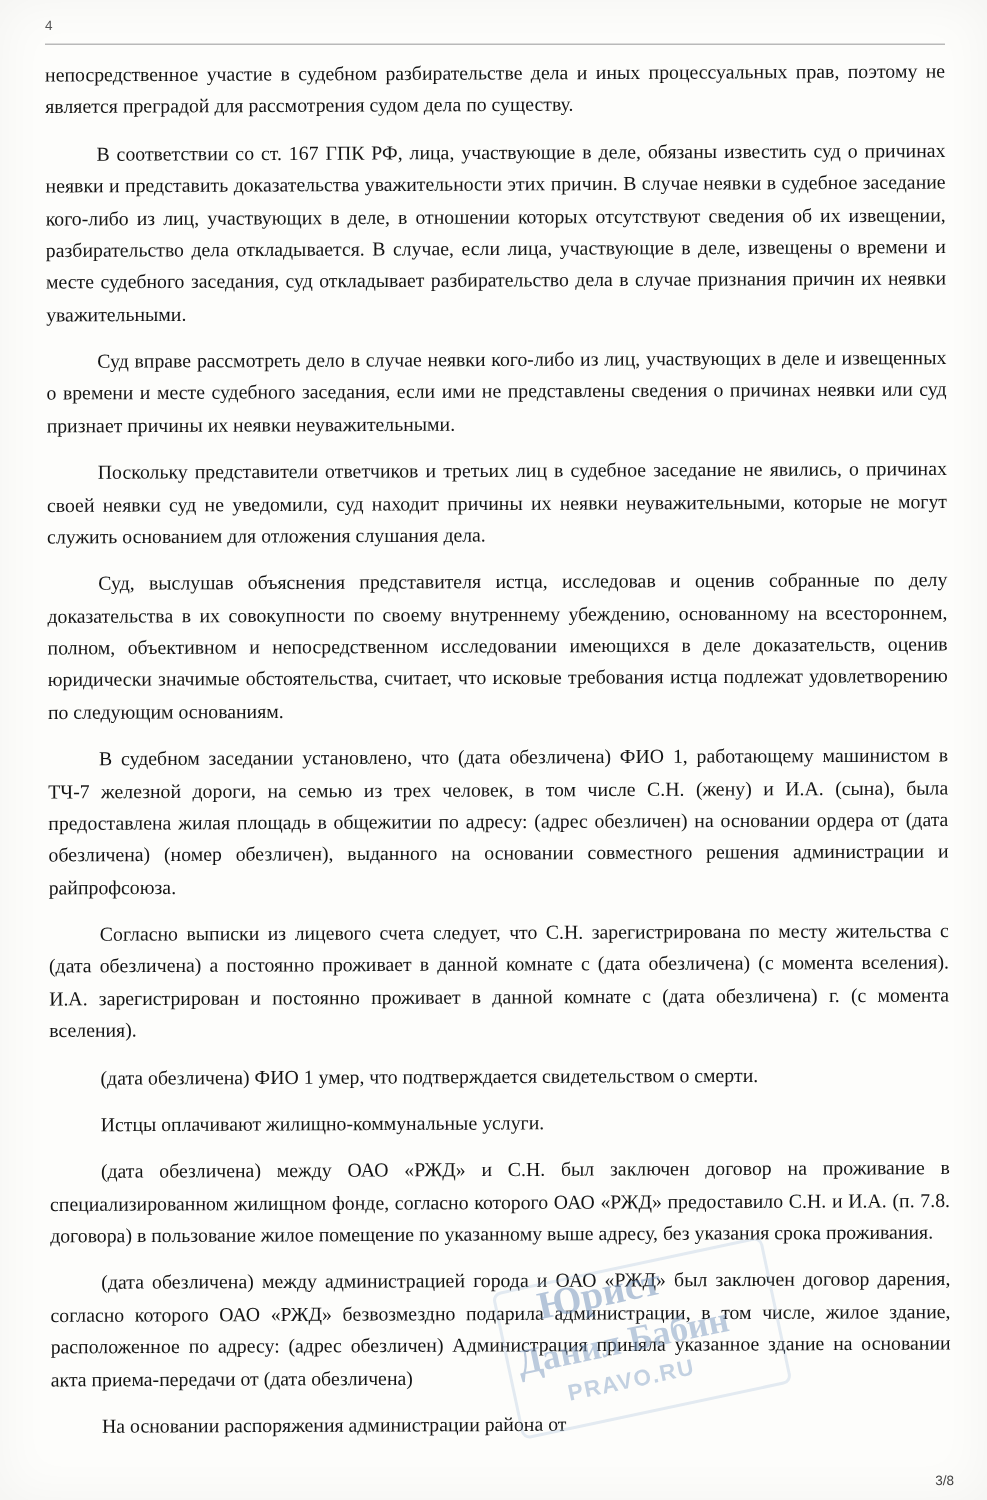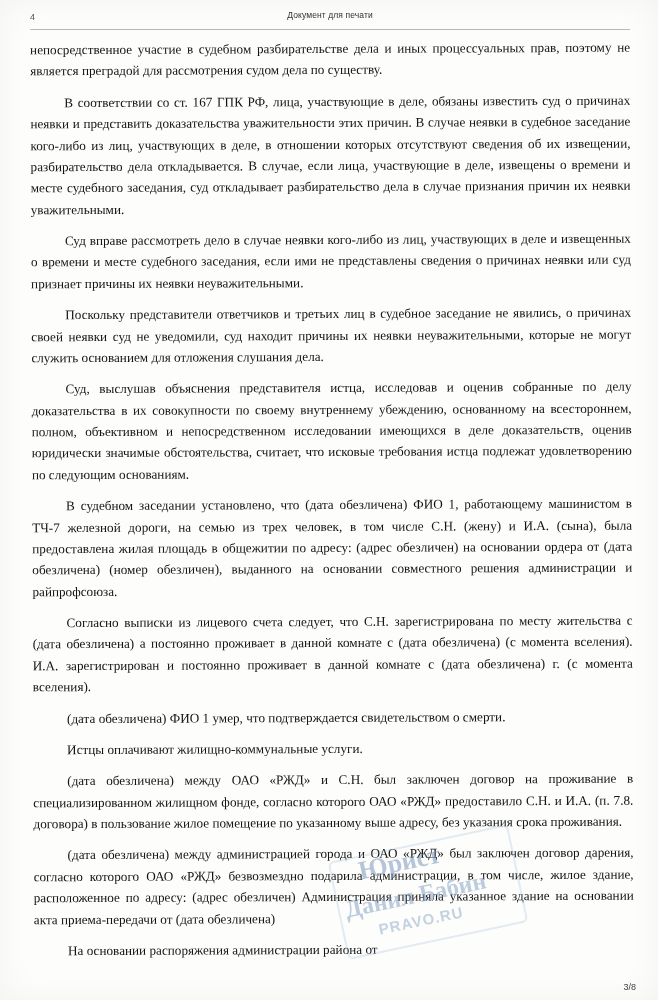--- a/index.html
+++ b/index.html
@@ -146,21 +146,20 @@
     box-shadow: inset 0 0 34px rgba(0,0,0,0.045);
   }
 </style>
 </head>
 <body>
 
 <div class="page">
 
   <div class="page-header">
     <div class="hdr-num">4</div>
-    <div class="hdr-title">Документ для печати</div>
   </div>
   <div class="rule"></div>
 
   <div class="doc-body scan">
     <p class="no-indent">непосредственное участие в судебном разбирательстве дела и иных процессуальных прав, поэтому не является преградой для рассмотрения судом дела по существу.</p>
     <p>В соответствии со ст. 167 ГПК РФ, лица, участвующие в деле, обязаны известить суд о причинах неявки и представить доказательства уважительности этих причин. В случае неявки в судебное заседание кого-либо из лиц, участвующих в деле, в отношении которых отсутствуют сведения об их извещении, разбирательство дела откладывается. В случае, если лица, участвующие в деле, извещены о времени и месте судебного заседания, суд откладывает разбирательство дела в случае признания причин их неявки уважительными.</p>
     <p>Суд вправе рассмотреть дело в случае неявки кого-либо из лиц, участвующих в деле и извещенных о времени и месте судебного заседания, если ими не представлены сведения о причинах неявки или суд признает причины их неявки неуважительными.</p>
     <p>Поскольку представители ответчиков и третьих лиц в судебное заседание не явились, о причинах своей неявки суд не уведомили, суд находит причины их неявки неуважительными, которые не могут служить основанием для отложения слушания дела.</p>
     <p>Суд, выслушав объяснения представителя истца, исследовав и оценив собранные по делу доказательства в их совокупности по своему внутреннему убеждению, основанному на всестороннем, полном, объективном и непосредственном исследовании имеющихся в деле доказательств, оценив юридически значимые обстоятельства, считает, что исковые требования истца подлежат удовлетворению по следующим основаниям.</p>
     <p>В судебном заседании установлено, что (дата обезличена) ФИО 1, работающему машинистом в ТЧ-7              железной дороги, на семью из трех человек, в том числе С.Н. (жену) и          И.А. (сына), была предоставлена жилая площадь в общежитии по адресу: (адрес обезличен) на основании ордера от (дата обезличена) (номер обезличен), выданного на основании совместного решения администрации и райпрофсоюза.</p>

